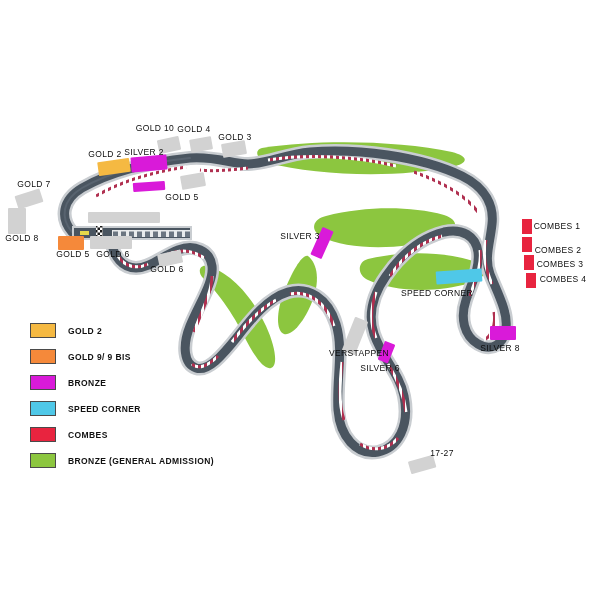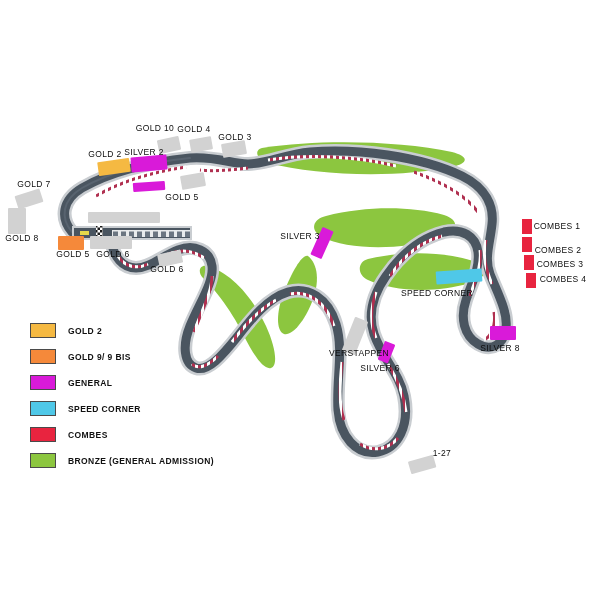--- a/index.html
+++ b/index.html
@@ -201,34 +201,34 @@
   <div class="m-label" style="left:167px;top:269px">GOLD 6</div>
   <div class="m-label" style="left:300px;top:236px">SILVER 3</div>
   <div class="m-label" style="left:437px;top:293px">SPEED CORNER</div>
   <div class="m-label" style="left:557px;top:226px">COMBES 1</div>
   <div class="m-label" style="left:558px;top:250px">COMBES 2</div>
   <div class="m-label" style="left:560px;top:264px">COMBES 3</div>
   <div class="m-label" style="left:563px;top:279px">COMBES 4</div>
   <div class="m-label" style="left:500px;top:348px">SILVER 8</div>
   <div class="m-label" style="left:359px;top:353px">VERSTAPPEN</div>
   <div class="m-label" style="left:380px;top:368px">SILVER 6</div>
-  <div class="m-label" style="left:442px;top:453px">1-27</div>
+  <div class="m-label" style="left:442px;top:453px">17-27</div>
 
   <div id="legend">
     <div class="legend-row">
       <div class="legend-swatch" style="background:#F5B942"></div>
       <div class="legend-label">GOLD 2</div>
     </div>
     <div class="legend-row">
       <div class="legend-swatch" style="background:#F5893A"></div>
       <div class="legend-label">GOLD 9/ 9 BIS</div>
     </div>
     <div class="legend-row">
       <div class="legend-swatch" style="background:#D91AD9"></div>
-      <div class="legend-label">GENERAL</div>
+      <div class="legend-label">BRONZE</div>
     </div>
     <div class="legend-row">
       <div class="legend-swatch" style="background:#4FC8E8"></div>
       <div class="legend-label">SPEED CORNER</div>
     </div>
     <div class="legend-row">
       <div class="legend-swatch" style="background:#E8243F"></div>
       <div class="legend-label">COMBES</div>
     </div>
     <div class="legend-row">

